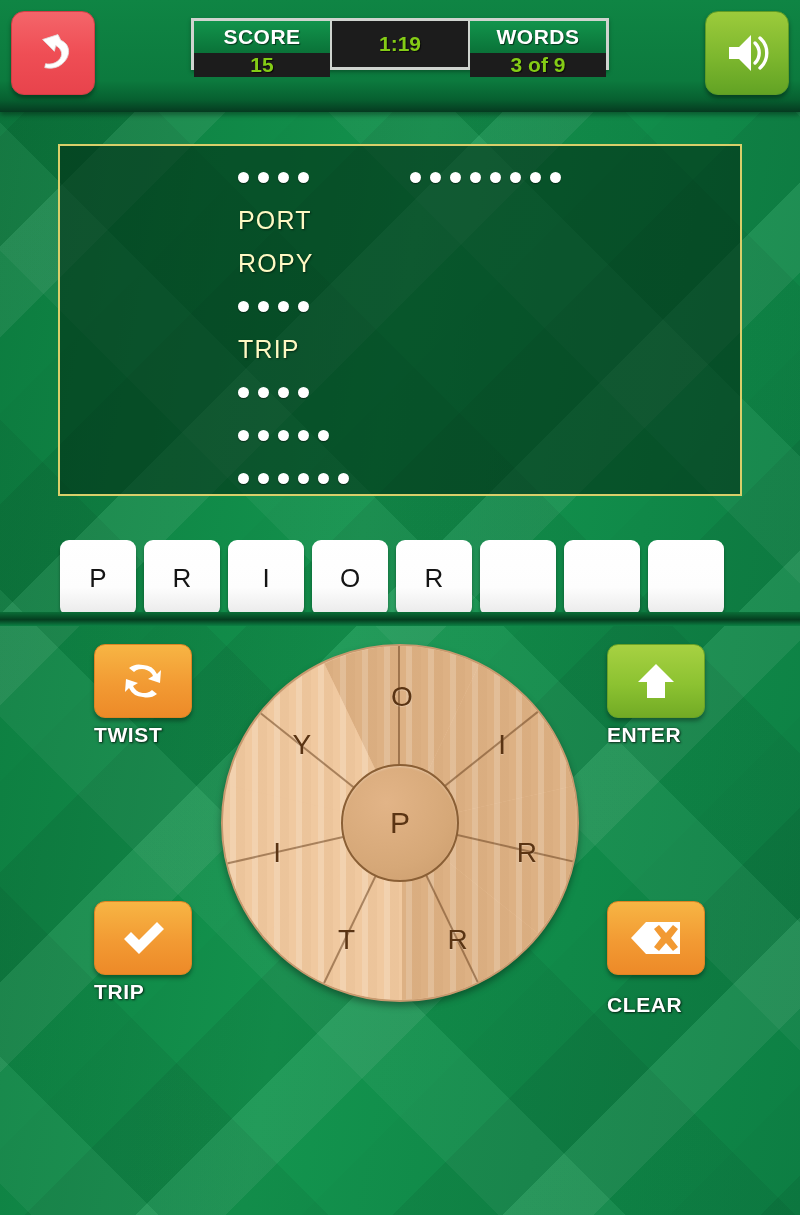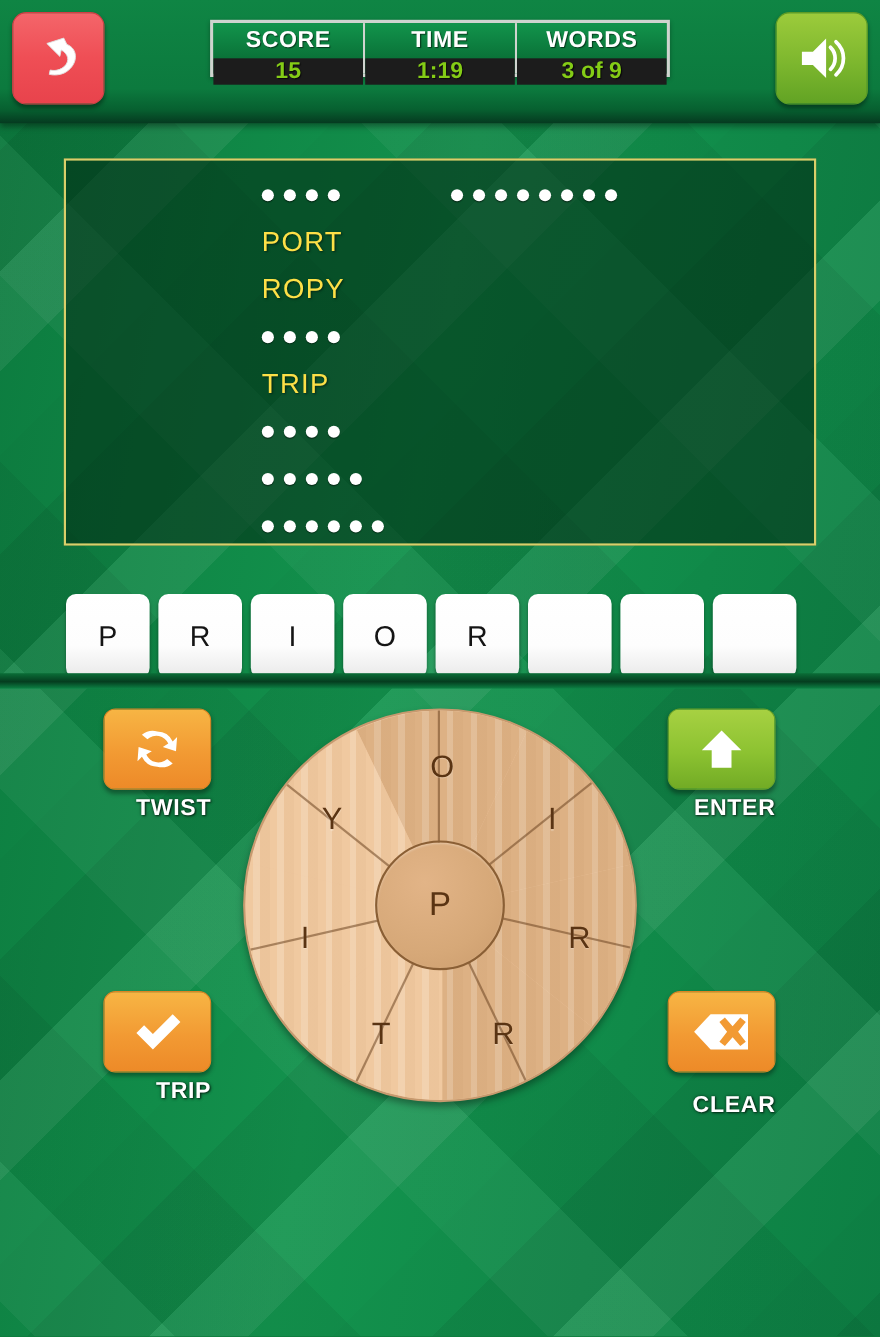--- a/index.html
+++ b/index.html
@@ -138,21 +138,21 @@
     position: absolute;
     left: 350px; top: 10px;
     width: 300px;
   }
   .word-row {
     height: 43px;
     display: flex;
     align-items: center;
   }
   .word-text {
-    color: #fde047;
+    color: #fef9c3;
     font-size: 25px;
     letter-spacing: 1.2px;
     text-shadow: 1px 1px 2px rgba(0,0,0,0.5);
   }
   .dots { display: flex; align-items: center; gap: 9px; }
   .dot {
     width: 11px; height: 11px;
     border-radius: 50%;
     background: #ffffff;
     box-shadow: 0 1px 1px rgba(0,0,0,0.45);
@@ -183,21 +183,21 @@
     width: 800px; height: 14px;
     background: linear-gradient(180deg, #0a6e37 0%, #053d1f 55%, #0c8144 100%);
     z-index: 11;
   }
 
   
   .action {
     position: absolute;
     width: 98px;
     z-index: 12;
-    display: flex; flex-direction: column; align-items: flex-end;
+    display: flex; flex-direction: column; align-items: flex-start;
   }
   .action-pad {
     width: 98px; height: 74px;
     border-radius: 11px;
     display: flex; align-items: center; justify-content: center;
     box-shadow: 0 3px 4px rgba(0,0,0,0.35);
   }
   .pad-orange {
     background: linear-gradient(180deg, #f7b544 0%, #f29a33 55%, #ed8a28 100%);
     border: 1px solid #dd8423;
@@ -287,21 +287,20 @@
                C 25 37, 29 35, 32 31 C 36 25, 33 19, 26 17 L 26 23 L 12 14 L 26 6 Z" fill="#ffffff" stroke="#e0e0e0" stroke-width="0.8" transform="rotate(12 25 25)"></path>
     </svg>
   </div>
 
   <div id="stats">
     <div class="stat-cell">
       <div class="stat-label">SCORE</div>
       <div class="stat-value">15</div>
     </div>
     <div class="stat-cell">
-      <div class="stat-label">TIME</div>
       <div class="stat-value">1:19</div>
     </div>
     <div class="stat-cell">
       <div class="stat-label">WORDS</div>
       <div class="stat-value">3 of 9</div>
     </div>
   </div>
 
   <div class="sq-btn" id="sound-btn">
     <svg width="52" height="52" viewBox="0 0 52 52">

